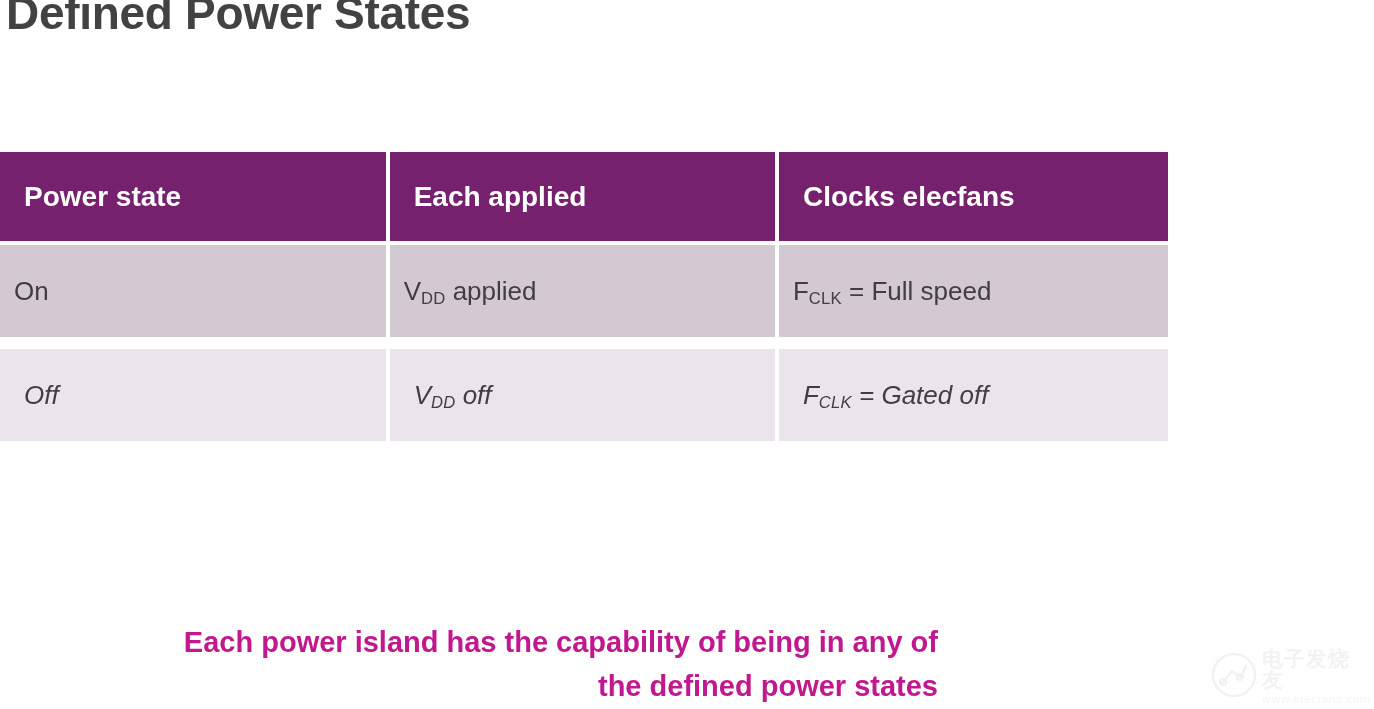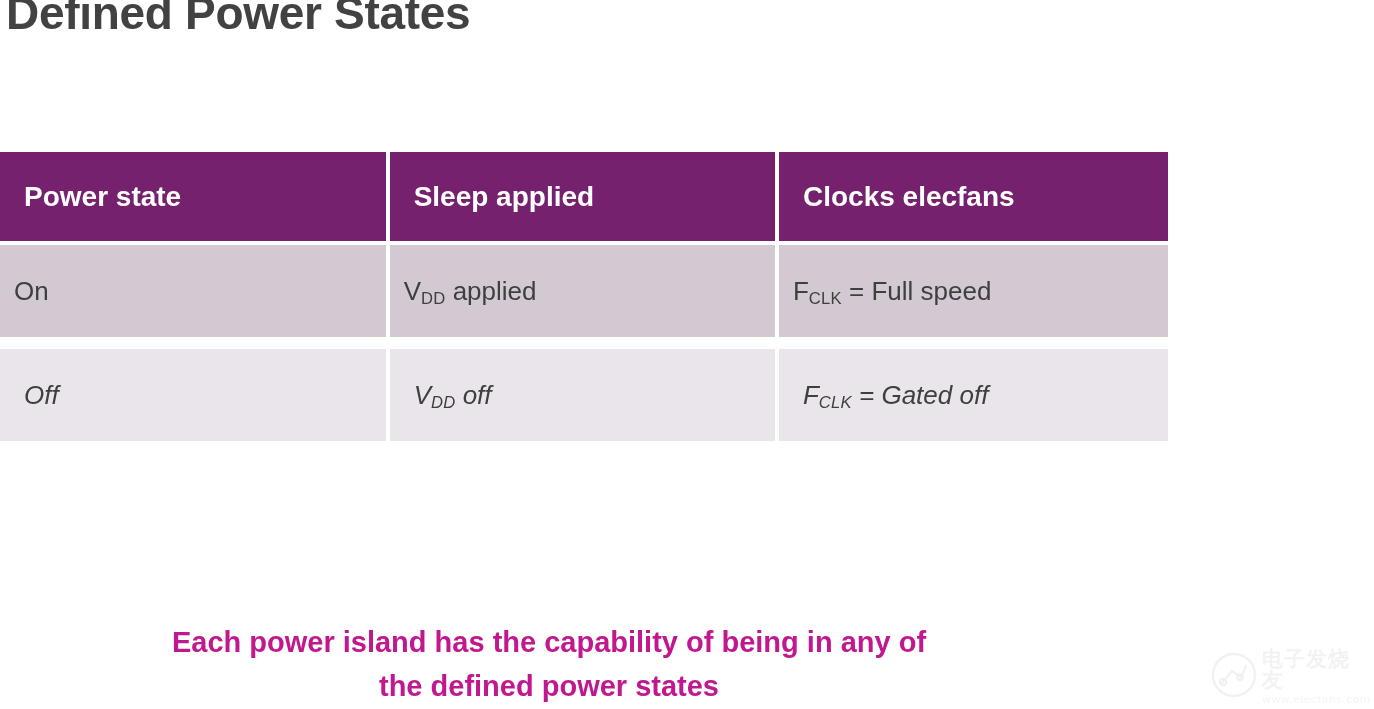--- a/index.html
+++ b/index.html
@@ -92,21 +92,21 @@
   }
 
   .cell-two-line { white-space: pre-line; }
 
   
   .caption {
     position: absolute;
     left: 0;
     top: 620px;
     width: 1098px;
-    text-align: center;
+    text-align: right;
     color: #C2188F;
     font-size: 29px;
     font-weight: bold;
     line-height: 1.52;
     padding: 0 160px;
   }
 
   
   .watermark {
     position: absolute;
@@ -153,21 +153,21 @@
       <col class="gap-col">
     <col class="col-power">
       <col class="gap-col">
     <col class="col-clocks">
   </colgroup>
 
   <thead>
     <tr class="hdr-row">
       <th>Power state</th>
       <th class="gap-col"></th>
-      <th>Sleep applied</th>
+      <th>Each applied</th>
       <th class="gap-col"></th>
       <th>Clocks elecfans</th>
     </tr>
   </thead>
 
   <tbody>
     <tr class="rowgap">
       <td></td>
         <td class="gap-col"></td>
         <td></td>

